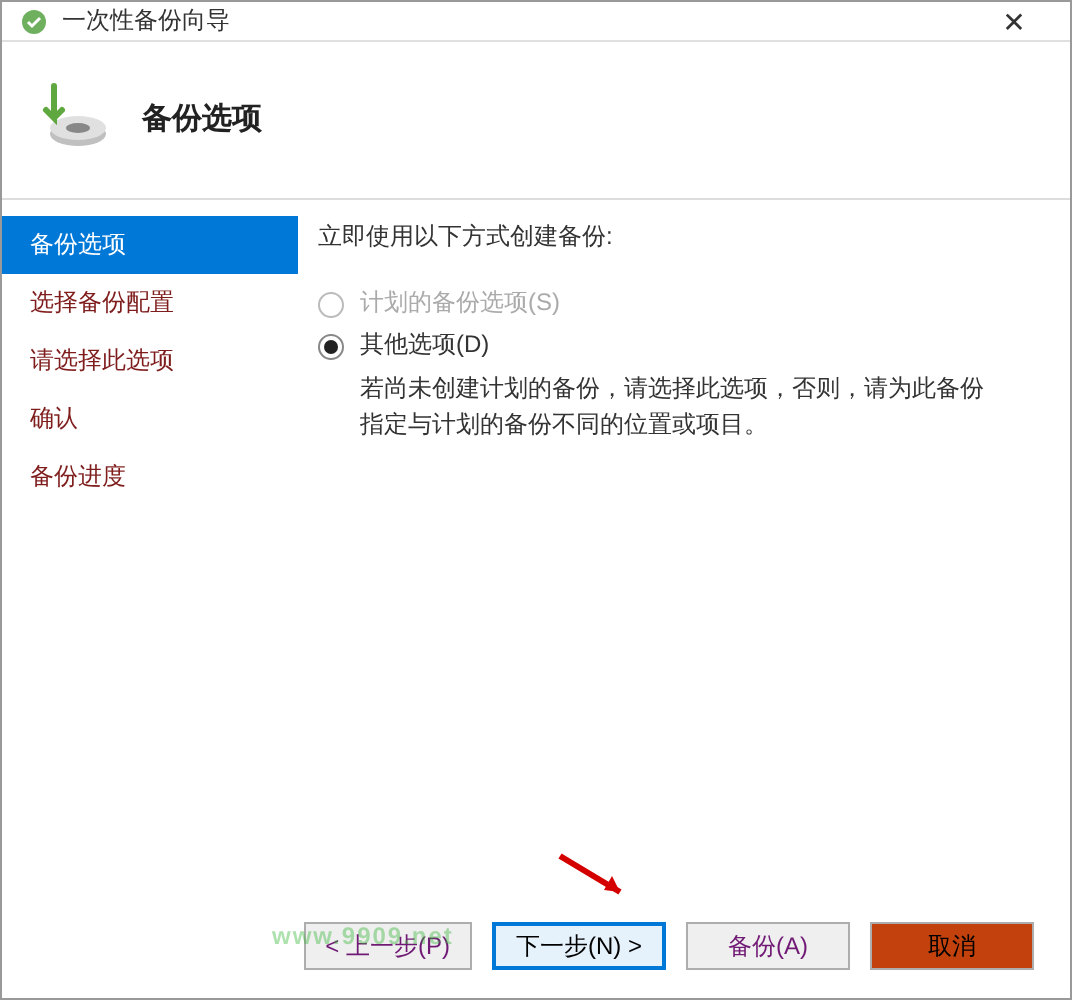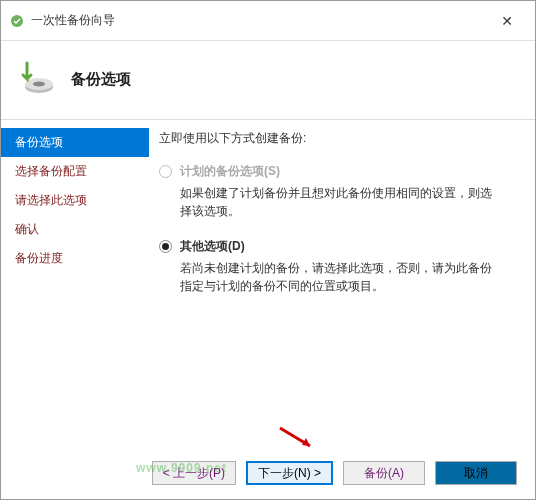--- a/index.html
+++ b/index.html
@@ -1,39 +1,39 @@
 <!DOCTYPE html>
 <html><head>
   <meta charset="utf-8">
   <style>
     * { margin: 0; padding: 0; box-sizing: border-box; }
     body { font-family: "Microsoft YaHei", "Segoe UI", sans-serif; font-size: 12px; background: #f0f0f0; }
     .window { width: 536px; height: 500px; background: #fff; border: 1px solid #999; position: relative; }
-    .titlebar { height: 40px; display: flex; align-items: center; padding: 0 8px; border-bottom: 1px solid #e0e0e0; }
+    .titlebar { height: 20px; display: flex; align-items: center; padding: 0 8px; border-bottom: 1px solid #e0e0e0; }
     .titlebar-icon { width: 16px; height: 16px; margin-right: 6px; display: flex; align-items: center; justify-content: center; }
     .titlebar-title { flex: 1; font-size: 12px; color: #333; }
     .close-btn { width: 40px; height: 28px; display: flex; align-items: center; justify-content: center; cursor: pointer; font-size: 14px; color: #333; }
     .header { padding: 18px 16px 20px 16px; display: flex; align-items: center; border-bottom: 1px solid #ddd; }
     .header-icon { width: 40px; height: 40px; margin-right: 14px; }
     .header-title { font-size: 15px; font-weight: bold; color: #222; }
     .body { display: flex; height: 350px; }
     .sidebar { width: 148px; padding-top: 8px; }
     .sidebar-item { padding: 6px 12px 6px 14px; font-size: 12px; color: #7f1d1d; cursor: pointer; }
     .sidebar-item.active { background: #0078d7; color: #fff; }
     .content { flex: 1; padding: 10px 32px 12px 10px; color: #333; }
     .lead { margin-bottom: 16px; font-size: 12px; }
-    .radio-row { display: flex; align-items: flex-start; margin-bottom: 4px; font-weight: bold; }
+    .radio-row { display: flex; align-items: center; margin-bottom: 4px; }
     .radio { width: 13px; height: 13px; border-radius: 50%; border: 1px solid #888; margin-right: 8px; margin-top: 2px; position: relative; flex-shrink: 0; }
     .radio.disabled { border-color: #bbb; }
     .radio.checked::after { content: ""; position: absolute; width: 7px; height: 7px; background: #222; border-radius: 50%; top: 2px; left: 2px; }
     .radio-label { font-size: 12px; }
     .radio-label.disabled { color: #aaa; }
     .option-desc { font-size: 12px; color: #333; margin-left: 21px; margin-bottom: 18px; line-height: 1.5; max-width: 320px; }
     .footer { position: absolute; bottom: 14px; right: 18px; display: flex; gap: 10px; align-items: center; }
-    .btn { min-width: 82px; height: 24px; font-size: 12px; border: 1px solid #adadad; background: #0369a1; cursor: pointer; display: flex; align-items: center; justify-content: center; padding: 0 10px; }
+    .btn { min-width: 82px; height: 24px; font-size: 12px; border: 1px solid #adadad; background: #c2410c; cursor: pointer; display: flex; align-items: center; justify-content: center; padding: 0 10px; }
     .btn.disabled { color: #701a75; background: #efefef; cursor: default; }
     .btn.default { border: 2px solid #0078d7; background: #e5f1fb; }
     .arrow { position: absolute; bottom: 42px; right: 215px; pointer-events: none; }
     .watermark { position: absolute; bottom: 24px; left: 135px; font-size: 12px; font-weight: bold; color: rgba(50,180,50,0.4); letter-spacing: 1px; pointer-events: none; }
   </style>
 </head>
 <body>
 
 <div class="window">
   <div class="titlebar">
@@ -68,21 +68,20 @@
       <div class="sidebar-item">备份进度</div>
     </div>
 
     <div class="content">
       <div class="lead">立即使用以下方式创建备份:</div>
 
       <div class="radio-row">
         <div class="radio disabled"></div>
         <div class="radio-label disabled">计划的备份选项(S)</div>
       </div>
-      <div class="option-desc">如果创建了计划备份并且想对此备份使用相同的设置，则选择该选项。</div>
 
       <div class="radio-row">
         <div class="radio checked"></div>
         <div class="radio-label">其他选项(D)</div>
       </div>
       <div class="option-desc">若尚未创建计划的备份，请选择此选项，否则，请为此备份指定与计划的备份不同的位置或项目。</div>
     </div>
   </div>
 
   <div class="arrow">

